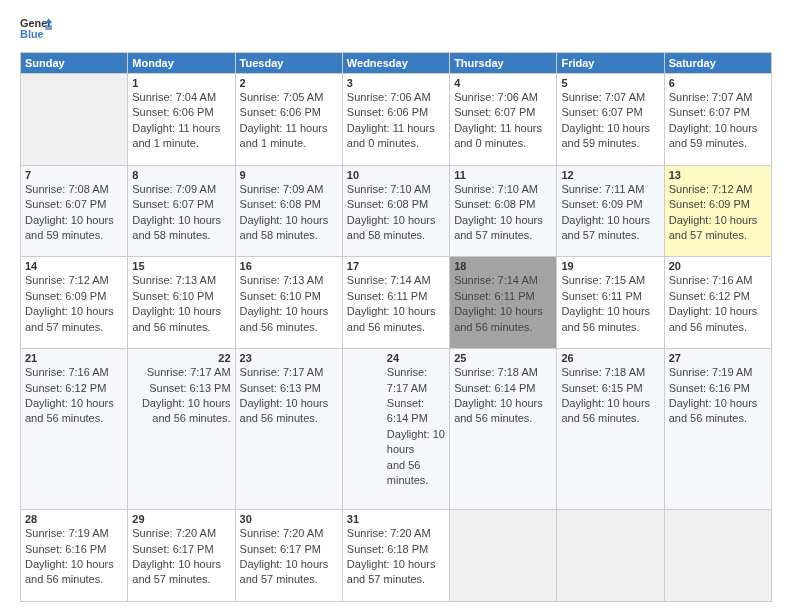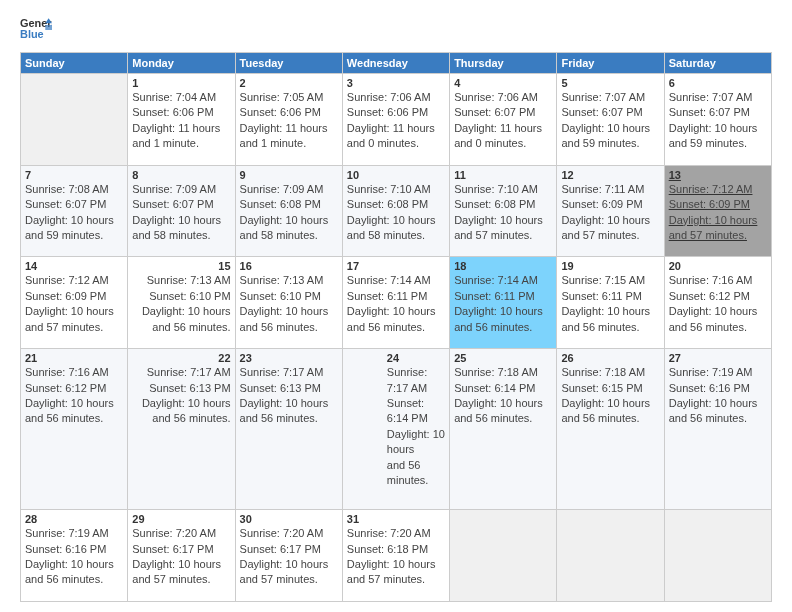--- a/index.html
+++ b/index.html
@@ -205,58 +205,58 @@
 Daylight: 10 hours
 and 57 minutes.</div>
           </td>
           <td style="background: rgb(245, 247, 250);">
             <span class="day-num">12</span>
             <div class="day-info" style="white-space: pre-line;">Sunrise: 7:11 AM
 Sunset: 6:09 PM
 Daylight: 10 hours
 and 57 minutes.</div>
           </td>
-          <td style="background: #a3a3a3; text-decoration: underline;">
+          <td style="background: #fef9c3;">
             <span class="day-num">13</span>
             <div class="day-info" style="white-space: pre-line;">Sunrise: 7:12 AM
 Sunset: 6:09 PM
 Daylight: 10 hours
 and 57 minutes.</div>
           </td>
         </tr>
         <tr>
           <td style="background: rgb(255, 255, 255);">
             <span class="day-num">14</span>
             <div class="day-info" style="white-space: pre-line;">Sunrise: 7:12 AM
 Sunset: 6:09 PM
 Daylight: 10 hours
 and 57 minutes.</div>
           </td>
-          <td style="background: rgb(255, 255, 255); text-align: right;">
+          <td style="background: rgb(255, 255, 255);">
             <span class="day-num">15</span>
             <div class="day-info" style="white-space: pre-line;">Sunrise: 7:13 AM
 Sunset: 6:10 PM
 Daylight: 10 hours
 and 56 minutes.</div>
           </td>
           <td style="background: rgb(255, 255, 255);">
             <span class="day-num">16</span>
             <div class="day-info" style="white-space: pre-line;">Sunrise: 7:13 AM
 Sunset: 6:10 PM
 Daylight: 10 hours
 and 56 minutes.</div>
           </td>
           <td style="background: rgb(255, 255, 255);">
             <span class="day-num">17</span>
             <div class="day-info" style="white-space: pre-line;">Sunrise: 7:14 AM
 Sunset: 6:11 PM
 Daylight: 10 hours
 and 56 minutes.</div>
           </td>
-          <td style="background: #7dd3fc;">
+          <td style="background: #a3a3a3;">
             <span class="day-num">18</span>
             <div class="day-info" style="white-space: pre-line;">Sunrise: 7:14 AM
 Sunset: 6:11 PM
 Daylight: 10 hours
 and 56 minutes.</div>
           </td>
           <td style="background: rgb(255, 255, 255);">
             <span class="day-num">19</span>
             <div class="day-info" style="white-space: pre-line;">Sunrise: 7:15 AM
 Sunset: 6:11 PM

